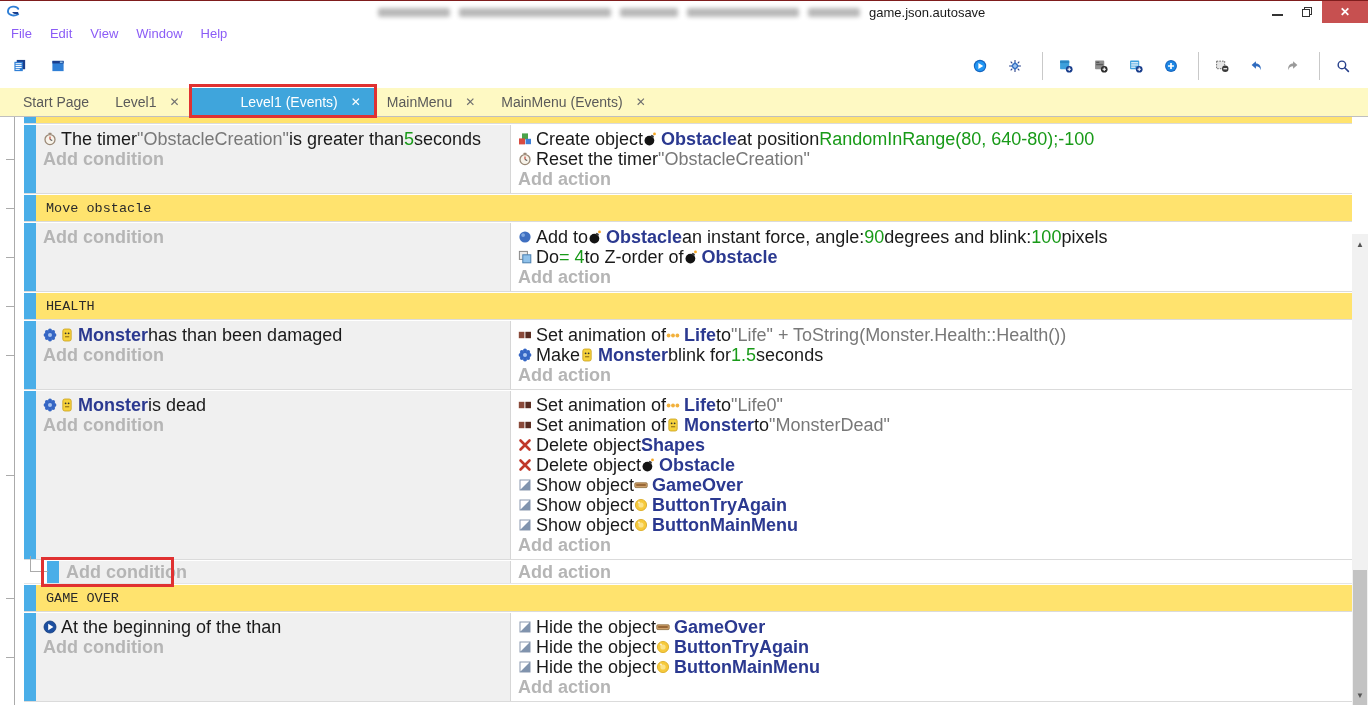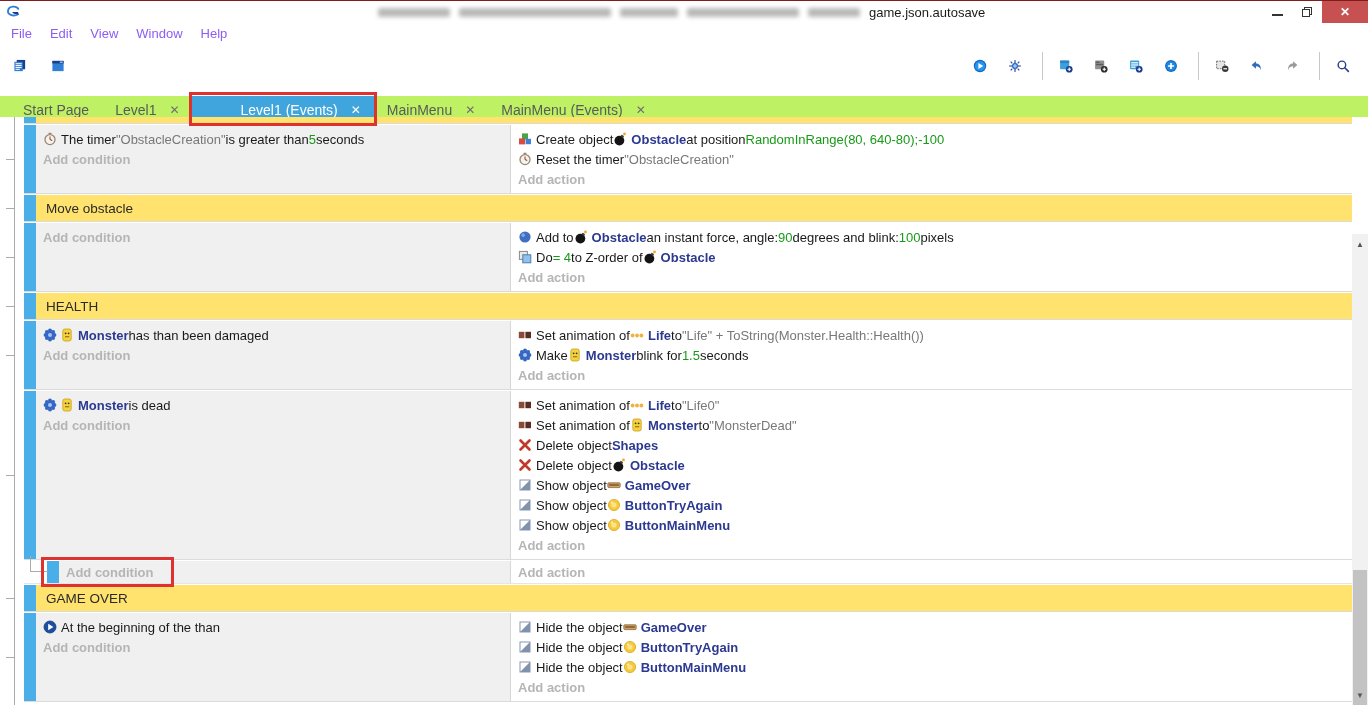--- a/index.html
+++ b/index.html
@@ -26,53 +26,53 @@
   
   .toolbar{position:absolute;top:43px;left:0;right:0;height:45px;background:#fff;
            display:flex;align-items:center;}
   .tool-left{display:flex;align-items:center;margin-left:7px;gap:8px;}
   .tool-right{margin-left:auto;display:flex;align-items:center;margin-right:8px;gap:5px;}
   .tool-btn{width:30px;height:30px;display:flex;align-items:center;justify-content:center;}
   .tool-btn svg{width:28px;height:28px;}
   .tool-sep{width:1px;height:28px;background:#c9c9c9;margin:0 5px;}
 
   
-  .tabbar{position:absolute;top:88px;left:0;right:0;height:28px;background:#bef264;
-          border-bottom:1px solid #bfbfbf;display:flex;align-items:stretch;padding-left:10px;margin-top:8px;}
+  .tabbar{position:absolute;top:88px;left:0;right:0;height:28px;background:#fef9c3;
+          border-bottom:1px solid #bfbfbf;display:flex;align-items:stretch;padding-left:10px;}
   .tab{display:flex;align-items:center;padding:0 13px;font-size:14px;color:#5a5a5a;position:relative;}
   .tab .tab-close{margin-left:13px;font-size:12px;color:#6f6f6f;}
   .tab.active{background:#3fa5dc;color:#fff;padding-left:48px;}
   .tab.active .tab-close{color:#fff;}
   .annotation{position:absolute;left:-3px;right:-3px;top:-4px;bottom:-2px;
               border:3px solid #e03131;pointer-events:none;z-index:6;}
 
   
   .events-area{position:absolute;top:117px;left:0;right:0;bottom:0;background:#fff;overflow:hidden;}
   .tree-line{position:absolute;left:14px;top:0;bottom:0;width:1px;background:#ababab;}
   .tick{position:absolute;left:6px;width:8px;height:1px;background:#ababab;}
   .rows{position:absolute;left:24px;top:0;right:16px;}
 
   .row{display:flex;margin-bottom:2px;box-shadow:0 1px 0 rgba(0,0,0,0.14);position:relative;}
   .bar{width:12px;background:#4aaee8;flex:none;}
   .cond-cell{width:475px;flex:none;background:#f0f0f0;border-right:1px solid #d6d6d6;
              padding:4px 0 4px 7px;box-sizing:border-box;}
   .act-cell{flex:1;background:#fff;padding:4px 0 4px 7px;overflow:hidden;}
-  .line{height:20px;display:flex;align-items:center;font-size:13px;color:#1a1a1a;white-space:nowrap;}
+  .line{height:20px;display:flex;align-items:center;font-size:18px;color:#1a1a1a;white-space:nowrap;}
   .line .t{display:inline-block;}
   .ph{color:#b5b5b5;font-weight:bold;}
   .obj{color:#2b3990;font-weight:bold;}
   .val{color:#189a18;}
   .str{color:#787878;}
   .evicon{width:14px;height:14px;display:inline-flex;margin-right:4px;flex:none;}
   .evicon svg{width:14px;height:14px;}
   .evicon + .evicon{margin-left:-1px;}
 
   .comment-row .ctext{flex:1;background:#ffe36e;display:flex;align-items:center;
                       padding-left:10px;font-size:13.5px;color:#2a2a2a;}
-  .comment-row{height:26px;}
+  .comment-row{height:26px;font-family:Liberation Mono, monospace;}
   .comment-partial{height:6px;}
   .comment-partial .ctext{flex:1;background:#ffe36e;}
 
   .subevent{height:22px;box-shadow:0 1px 0 rgba(0,0,0,0.10);}
   .sub-indent{width:23px;flex:none;position:relative;background:#fff;}
   .connector{position:absolute;left:6px;top:-5px;width:17px;height:15px;
              border-left:1px solid #ababab;border-bottom:1px solid #ababab;}
   .subevent .bar{height:22px;}
   .subevent .cond-cell{width:452px;padding-top:1px;padding-bottom:1px;}
   .subevent .act-cell{padding-top:1px;padding-bottom:1px;}

